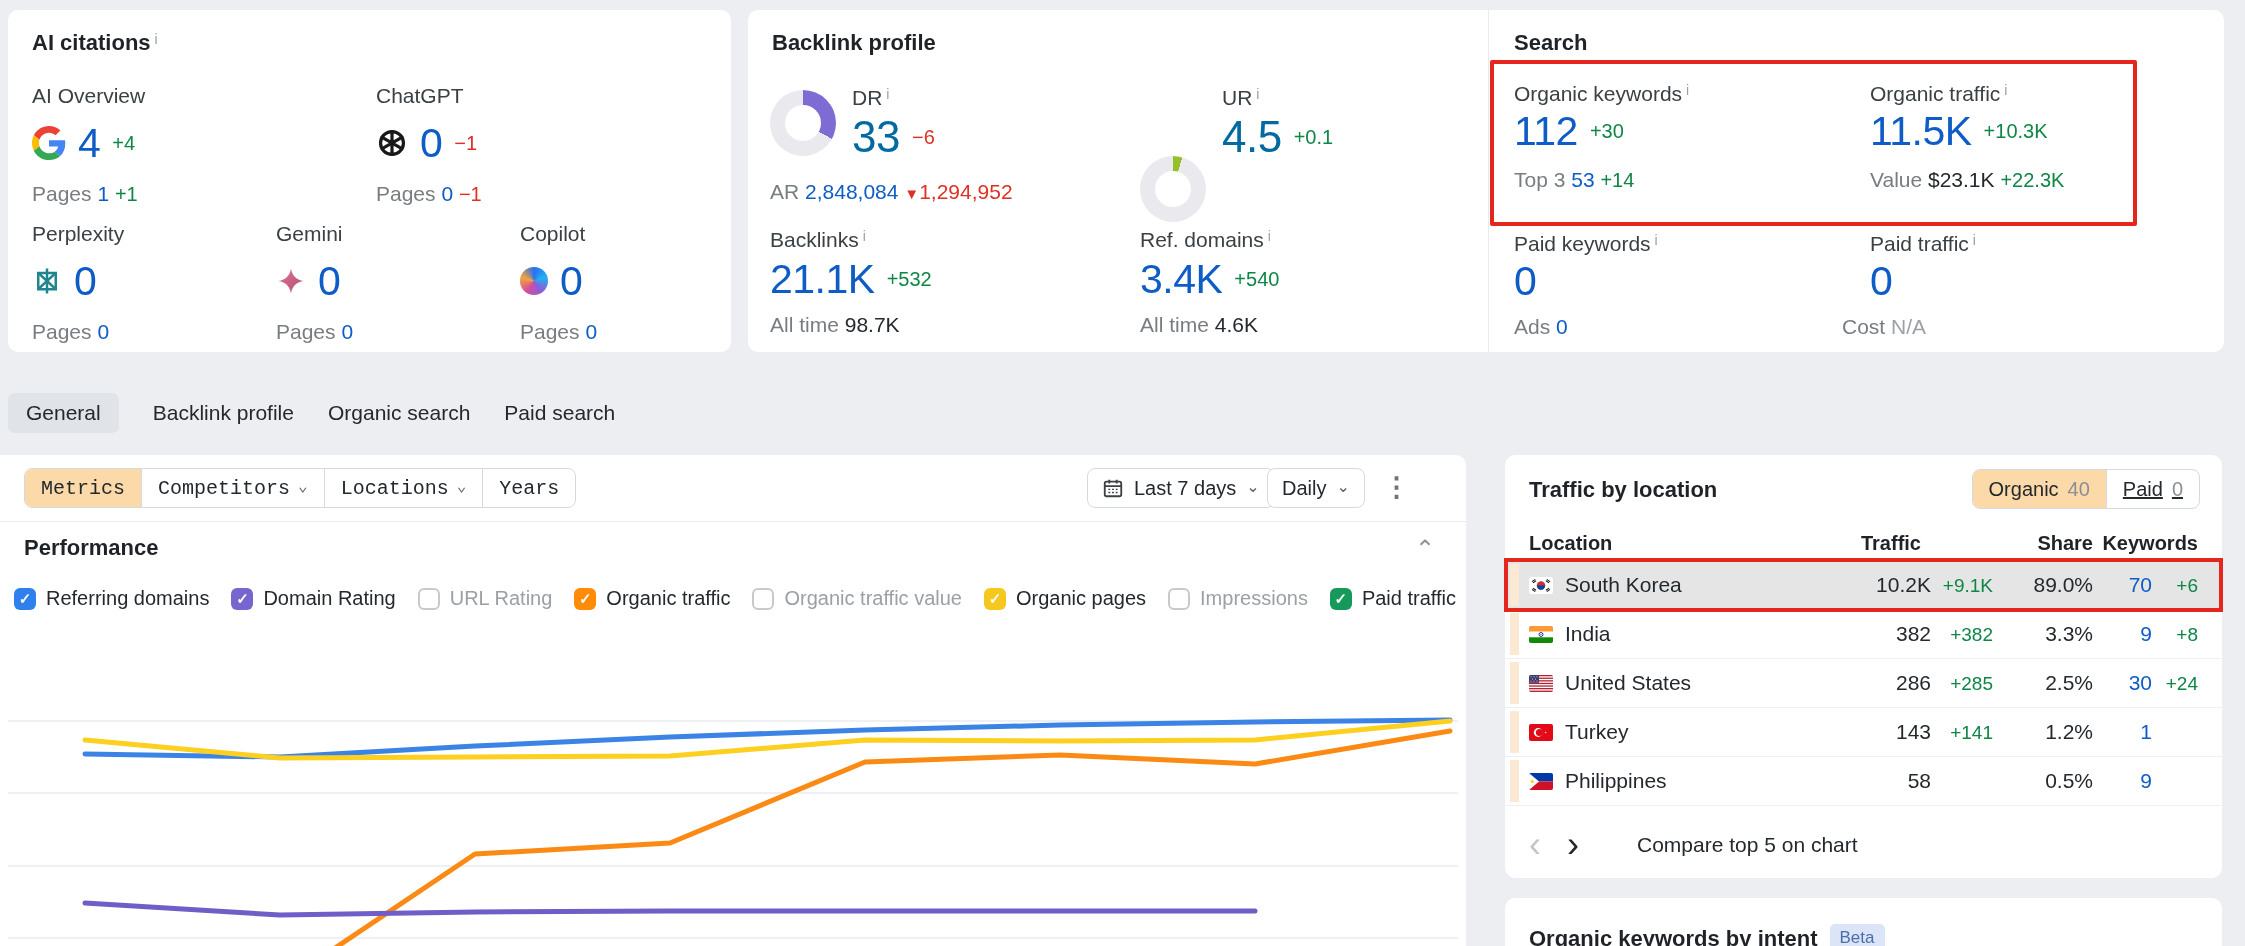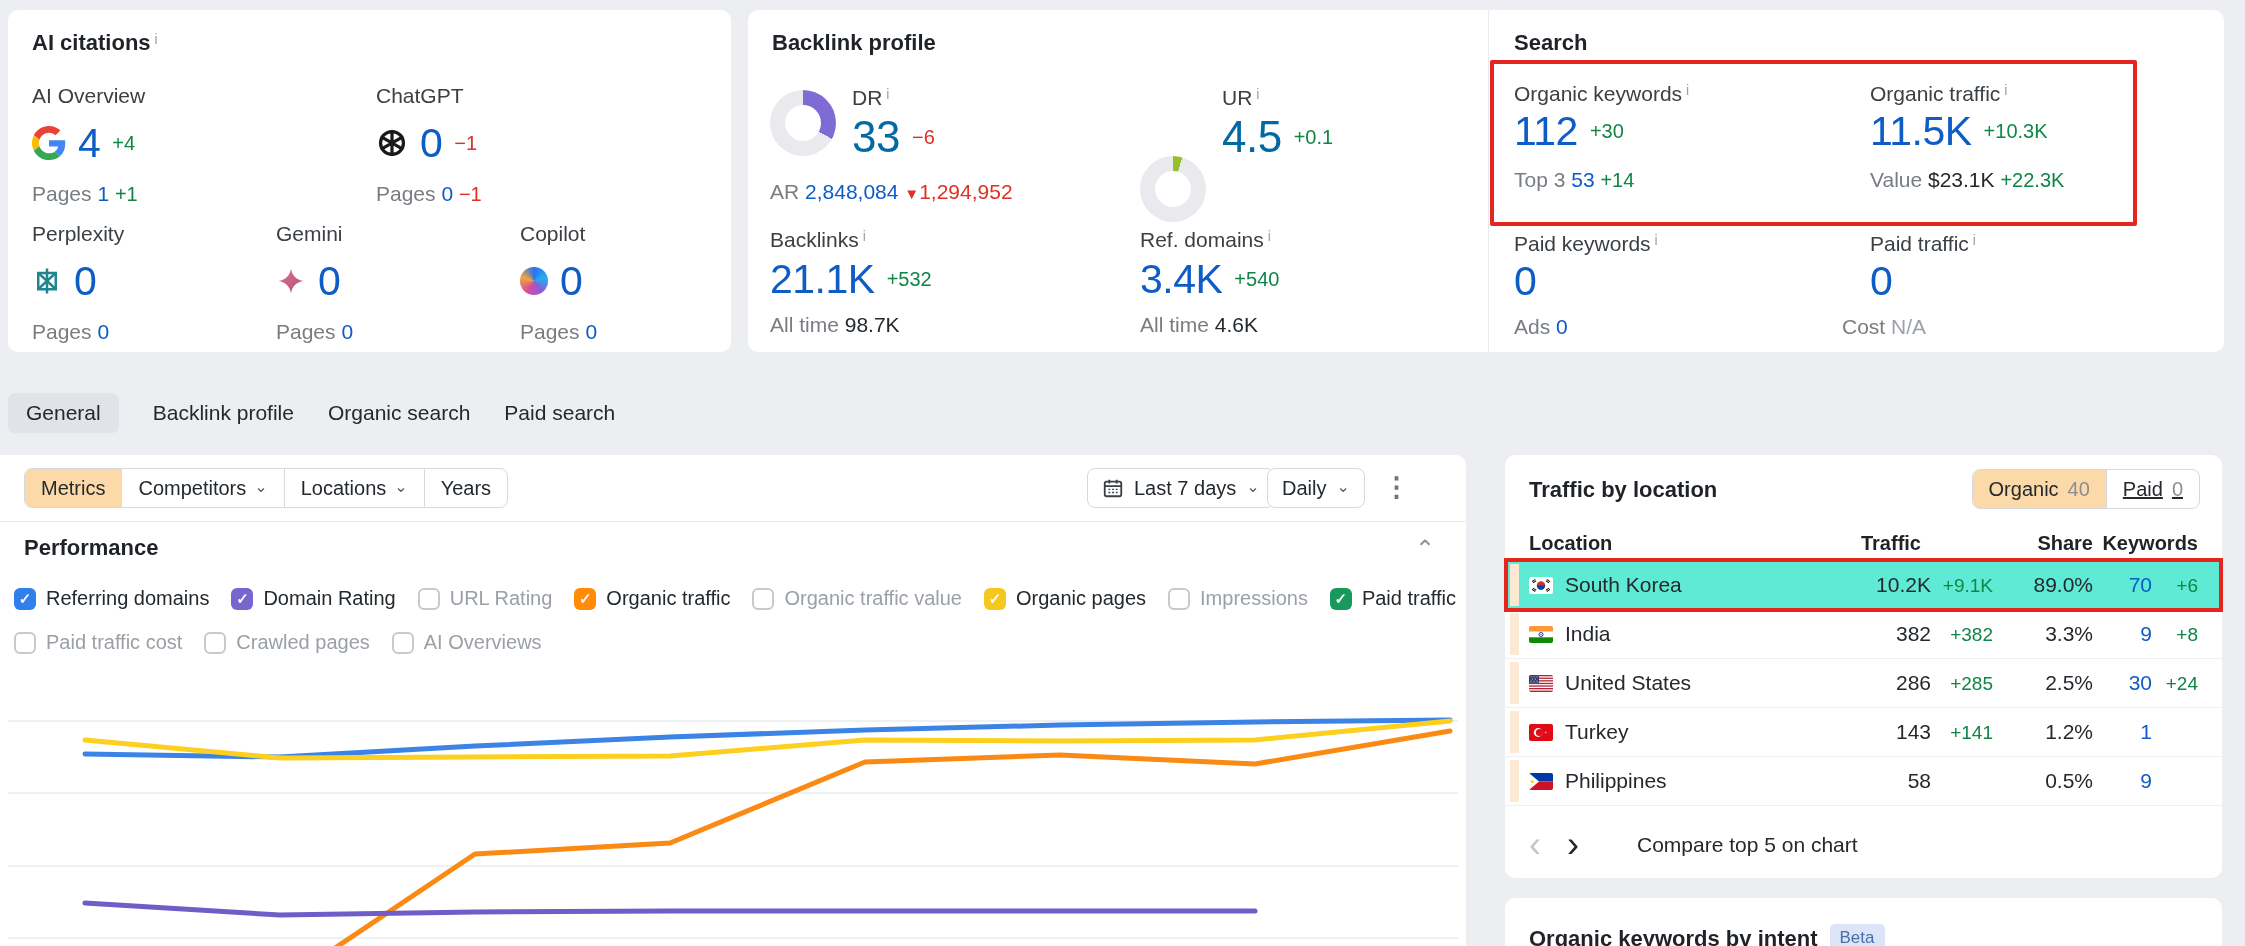--- a/index.html
+++ b/index.html
@@ -23,21 +23,21 @@
   .donut{width:66px;height:66px;border-radius:50%;position:relative;}
   .donut::after{content:'';position:absolute;left:15px;top:15px;width:36px;height:36px;border-radius:50%;background:#fff;}
   .divider-v{position:absolute;width:1px;background:#e9ebee;top:0;bottom:0;}
   .red-frame{position:absolute;border:4px solid #e5261f;pointer-events:none;z-index:6;border-radius:2px;}
   
   #tabbar{position:absolute;left:8px;top:392px;display:flex;align-items:center;gap:34px;height:42px;text-align:center;}
   .tab{font-size:21px;color:#24292e;padding:8px 0;cursor:pointer;white-space:nowrap;}
   .tab.active{background:#e0e3e7;border-radius:7px;padding:8px 18px;}
   
   .seg-group{position:absolute;display:flex;border:1px solid #d6d9dd;border-radius:8px;overflow:hidden;background:#fff;height:38px;align-items:stretch;}
-  .seg{display:flex;align-items:center;gap:8px;padding:16px 16px;font-size:20px;color:#24292e;border-right:1px solid #d6d9dd;cursor:pointer;white-space:nowrap;}
+  .seg{display:flex;align-items:center;gap:8px;padding:16px 16px;font-size:20px;color:#24292e;border-right:1px solid #d6d9dd;cursor:pointer;white-space:nowrap;font-family:Liberation Mono, monospace;}
   .seg:last-child{border-right:none;}
   .seg.accent{background:#fcd9a8;}
   .caret{font-size:16px;color:#5f6368;transform:translateY(-2px);}
   .btn{position:absolute;display:flex;align-items:center;gap:10px;border:1px solid #d6d9dd;border-radius:8px;background:#fff;height:38px;padding:0 14px;font-size:20px;color:#24292e;cursor:pointer;white-space:nowrap;}
   .kebab{font-size:27px;color:#6f747a;font-weight:700;cursor:pointer;letter-spacing:0;}
   .hr{position:absolute;left:0;right:0;height:1px;background:#e8eaed;}
   .collapse{font-size:24px;color:#8d9298;cursor:pointer;}
   
   .cbrow{position:absolute;display:flex;align-items:center;gap:22px;white-space:nowrap;}
   .cb{display:flex;align-items:center;gap:10px;cursor:pointer;}
@@ -48,21 +48,21 @@
   .cbl.off{color:#9aa0a6;}
   
   .thead{position:absolute;left:24px;right:24px;top:72px;height:32px;display:flex;align-items:center;border-bottom:1px solid #e3e5e8;font-size:20px;font-weight:700;color:#1f2328;}
   .th-loc{flex:1;text-align:left;}
   .th-traffic{width:175px;text-align:right;padding-right:72px;box-sizing:border-box;}
   .th-share{width:100px;text-align:right;}
   .th-kw{width:105px;text-align:right;}
   #trows{position:absolute;left:0;right:0;top:106px;}
   .trow{position:relative;height:48px;display:flex;align-items:center;padding-right:24px;border-bottom:1px solid #eef0f2;cursor:pointer;}
   .trow .strip{position:absolute;left:5px;top:3px;bottom:3px;width:9px;background:#fbe9d4;}
-  .trow.hl{background:#5eead4;border-bottom-color:transparent;}
+  .trow.hl{background:#e5e5e5;border-bottom-color:transparent;}
   .row-frame{position:absolute;left:-1px;right:-1px;top:-3px;bottom:-3px;border:4px solid #e5261f;pointer-events:none;z-index:6;}
   .flag{margin-left:24px;width:24px;height:17px;border-radius:2px;overflow:hidden;box-shadow:inset 0 0 0 1px rgba(0,0,0,.08);flex:0 0 24px;display:block;}
   .tname{flex:1;margin-left:12px;font-size:21px;color:#24292e;}
   .tcell-traffic{width:175px;display:flex;justify-content:flex-end;align-items:baseline;gap:10px;}
   .tval{min-width:66px;text-align:right;font-size:21px;color:#24292e;}
   .tdelta{min-width:52px;text-align:right;font-size:19px;color:#0f8646;}
   .tshare{width:100px;text-align:right;font-size:21px;color:#24292e;}
   .tcell-kw{width:105px;display:flex;justify-content:flex-end;align-items:baseline;gap:8px;}
   .kval{min-width:40px;text-align:right;font-size:21px;color:#0e5cc5;}
   .kdelta{min-width:38px;text-align:right;font-size:19px;color:#0f8646;}
@@ -321,34 +321,20 @@
           <span class="cbbox"></span>
           <span class="cbl off">Impressions</span>
         </label>
       <label class="cb">
           <span class="cbbox checked" style="background: rgb(23, 153, 91);">
             <span class="tick">✓</span>
           </span>
           <span class="cbl">Paid traffic</span>
         </label>
     </div>
-    <div class="cbrow" style="left:14px;top:176px;">
-      <label class="cb">
-          <span class="cbbox"></span>
-          <span class="cbl off">Paid traffic cost</span>
-        </label>
-      <label class="cb">
-          <span class="cbbox"></span>
-          <span class="cbl off">Crawled pages</span>
-        </label>
-      <label class="cb">
-          <span class="cbbox"></span>
-          <span class="cbl off">AI Overviews</span>
-        </label>
-    </div>
 
     <svg id="perf-chart" width="1466" height="315">
         <line x1="8" x2="1458" y1="61" y2="61" stroke="#eef0f3" stroke-width="2"></line>
         <line x1="8" x2="1458" y1="133" y2="133" stroke="#eef0f3" stroke-width="2"></line>
         <line x1="8" x2="1458" y1="206" y2="206" stroke="#eef0f3" stroke-width="2"></line>
         <line x1="8" x2="1458" y1="278" y2="278" stroke="#eef0f3" stroke-width="2"></line>
         <polyline points="85,94 280,97 475,86 670,77 865,70 1060,65 1255,62 1450,60" fill="none" stroke="#3c83e6" stroke-width="5" stroke-linejoin="round" stroke-linecap="round"></polyline>
         <polyline points="85,80 280,98 475,97 670,96 865,80 1060,81 1255,80 1450,61" fill="none" stroke="#fdd01f" stroke-width="5" stroke-linejoin="round" stroke-linecap="round"></polyline>
         <polyline points="85,345 280,325 475,194 670,183 865,102 1060,95 1255,104 1450,71" fill="none" stroke="#fb8a14" stroke-width="5" stroke-linejoin="round" stroke-linecap="round"></polyline>
         <polyline points="85,243 280,255 475,252 670,251 865,251 1060,251 1255,251" fill="none" stroke="#6f5ec7" stroke-width="5" stroke-linejoin="round" stroke-linecap="round"></polyline>

